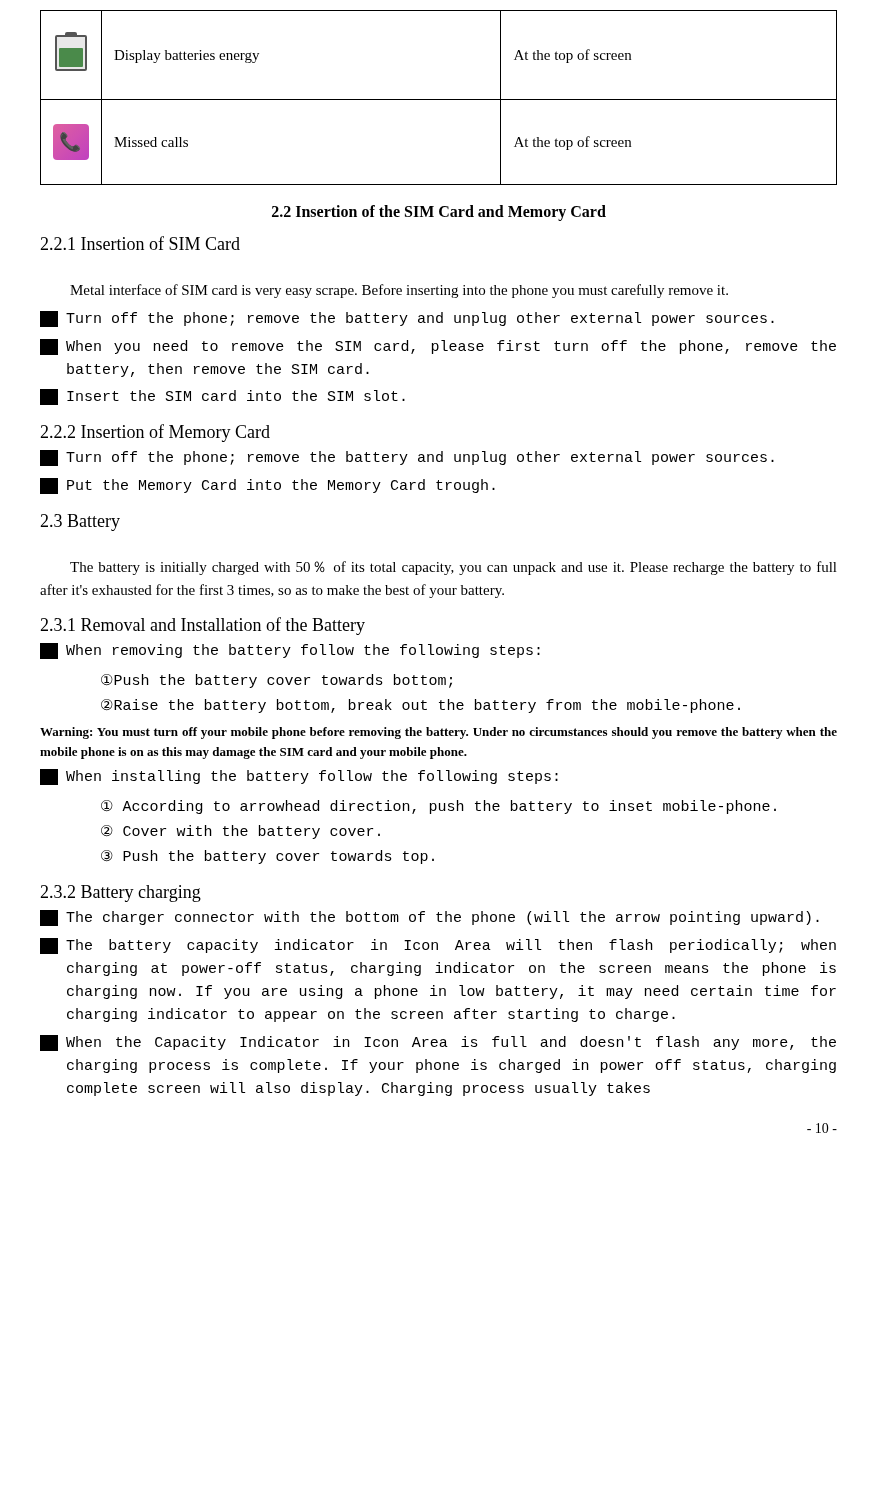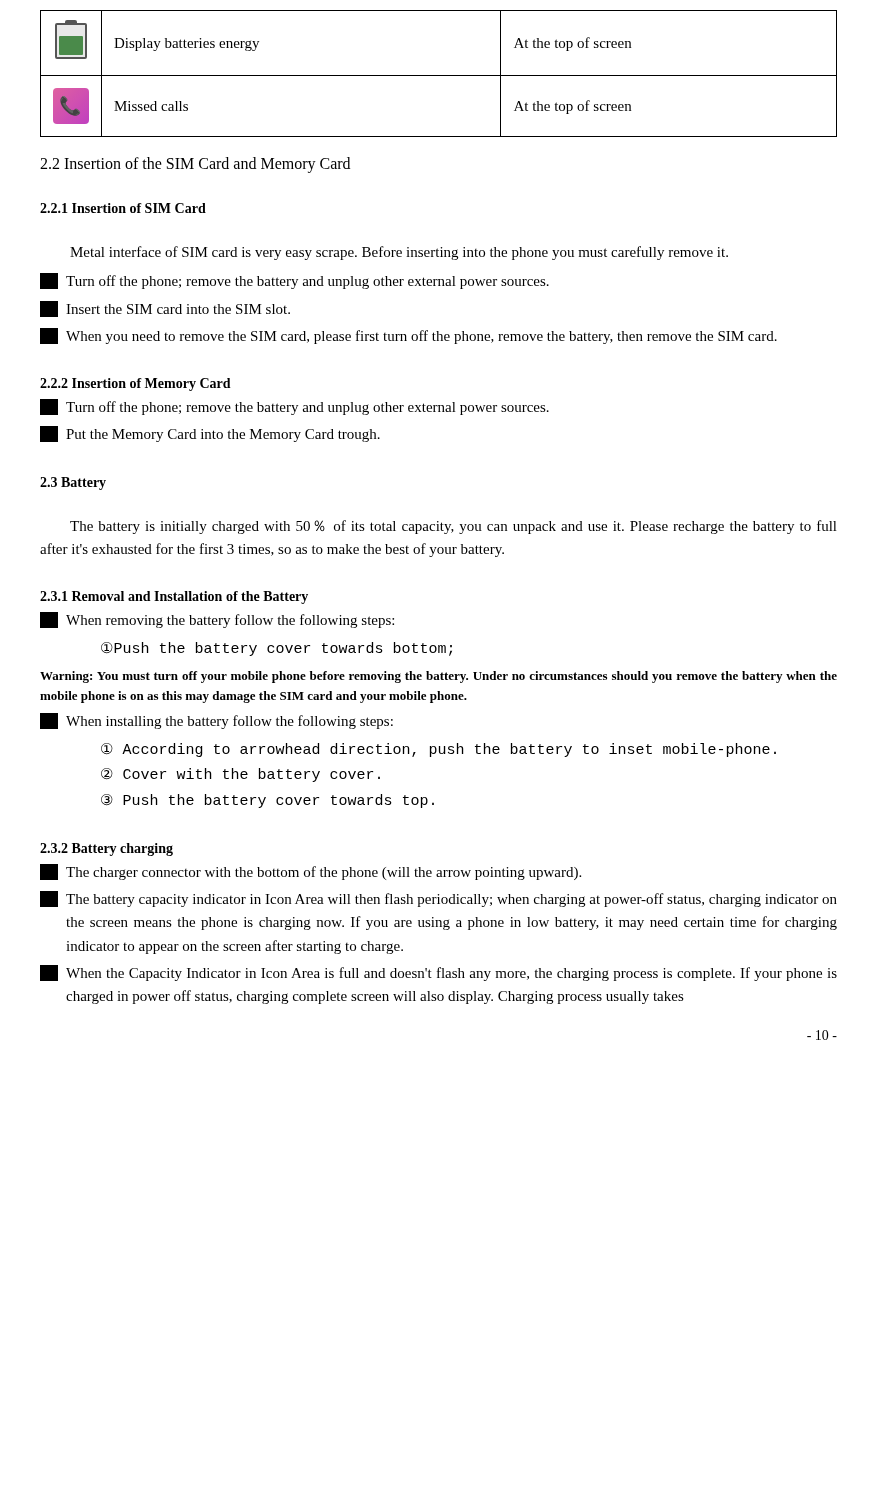--- a/index.html
+++ b/index.html
@@ -13,21 +13,21 @@
     }
 
     
     .icon-table {
       width: 100%;
       border-collapse: collapse;
       margin-bottom: 18px;
     }
     .icon-table td {
       border: 1px solid #000;
-      padding: 12px 12px;
+      padding: 24px 12px;
       vertical-align: middle;
     }
     .icon-cell {
       width: 60px;
       text-align: center;
     }
     .icon-battery {
       display: inline-block;
       width: 32px;
       height: 36px;
@@ -66,44 +66,46 @@
       border-radius: 4px;
       position: relative;
       text-align: center;
       line-height: 36px;
       color: #fff;
       font-size: 18px;
     }
 
     
     .section-heading {
-      font-weight: normal;
+      font-weight: bold;
       font-size: 16px;
       margin-top: 16px;
       margin-bottom: 4px;
+      text-align: center;
     }
     .subsection-heading {
-      font-weight: bold;
-      font-size: 14px;
-      margin-top: 28px;
+      font-weight: normal;
+      font-size: 18px;
+      margin-top: 13px;
       margin-bottom: 4px;
     }
     .body-para-indent {
       text-indent: 2em;
       text-align: justify;
       line-height: 1.55;
       margin-bottom: 6px;
       margin-top: 24px;
     }
 
     
     .bullet-list {
       list-style: none;
       margin: 4px 0 6px 0;
       padding: 0;
+      font-family: Liberation Mono, monospace;
     }
     .bullet-list li {
       display: flex;
       align-items: flex-start;
       margin-bottom: 4px;
       line-height: 1.55;
       text-align: justify;
     }
     .bullet-square {
       display: inline-block;
@@ -175,25 +177,25 @@
 <p class="subsection-heading">2.2.1 Insertion of SIM Card</p>
 <p class="body-para-indent">Metal interface of SIM card is very easy scrape. Before inserting into the phone you must carefully remove it.</p>
 
 <ul class="bullet-list">
   <li>
     <span class="bullet-square"></span>
     <span class="bullet-text">Turn off the phone; remove the battery and unplug other external power sources.</span>
   </li>
   <li>
     <span class="bullet-square"></span>
+    <span class="bullet-text">When you need to remove the SIM card, please first turn off the phone, remove the battery, then remove the SIM card.</span>
+  </li>
+  <li>
+    <span class="bullet-square"></span>
     <span class="bullet-text">Insert the SIM card into the SIM slot.</span>
-  </li>
-  <li>
-    <span class="bullet-square"></span>
-    <span class="bullet-text">When you need to remove the SIM card, please first turn off the phone, remove the battery, then remove the SIM card.</span>
   </li>
 </ul>
 
 <p class="subsection-heading">2.2.2 Insertion of Memory Card</p>
 
 <ul class="bullet-list">
   <li>
     <span class="bullet-square"></span>
     <span class="bullet-text">Turn off the phone; remove the battery and unplug other external power sources.</span>
   </li>
@@ -209,20 +211,21 @@
 <p class="subsection-heading">2.3.1 Removal and Installation of the Battery</p>
 
 <ul class="bullet-list">
   <li>
     <span class="bullet-square"></span>
     <span class="bullet-text">When removing the battery follow the following steps:</span>
   </li>
 </ul>
 <ul class="sub-list">
   <li>①Push the battery cover towards bottom;</li>
+  <li>②Raise the battery bottom, break out the battery from the mobile-phone.</li>
 </ul>
 
 <p class="warning-bold">Warning:  You must turn off your mobile phone before removing the battery. Under no circumstances should you remove the battery when the mobile phone is on as this may damage the SIM card and your mobile phone.</p>
 
 <ul class="bullet-list">
   <li>
     <span class="bullet-square"></span>
     <span class="bullet-text">When installing the battery follow the following steps:</span>
   </li>
 </ul>

